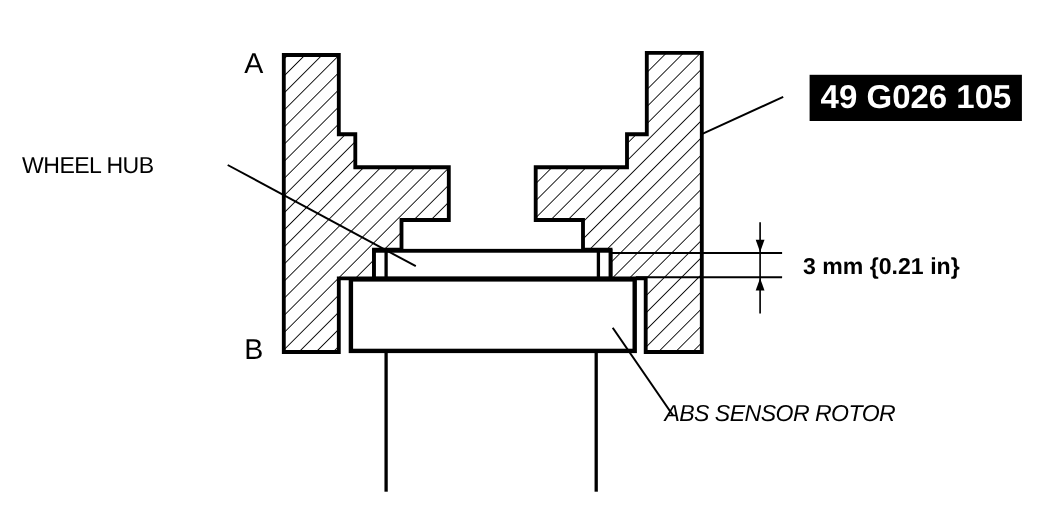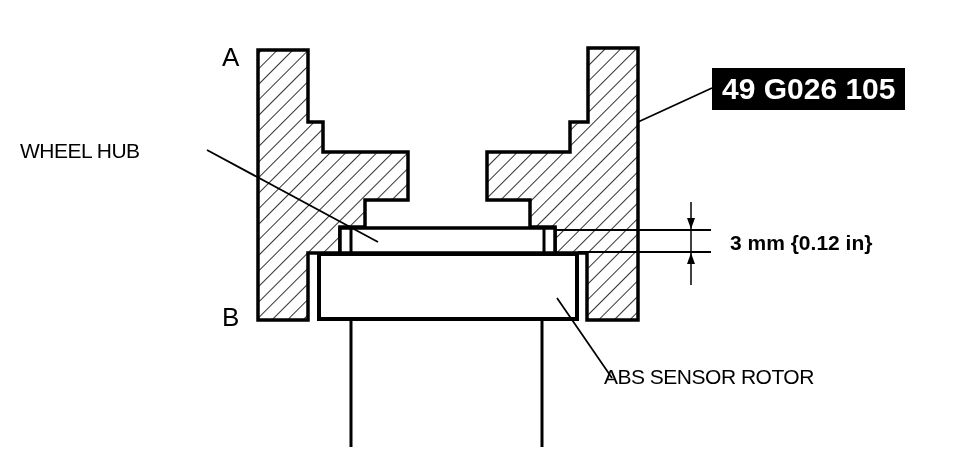--- a/index.html
+++ b/index.html
@@ -2,21 +2,21 @@
 <html><head>
   <meta charset="utf-8">
   <style>
     html, body { margin:0; padding:0; background:#ffffff; }
     body { width:960px; height:464px; position:relative; overflow:hidden; font-family:"Liberation Sans", sans-serif; }
     svg { position:absolute; left:0; top:0; }
     .lbl { position:absolute; color:#000; white-space:nowrap; line-height:1; }
     .letter { font-size:26px; }
     .callout { font-size:21px; letter-spacing:-0.5px; }
     .dim { font-size:21px; font-weight:bold; }
-    .partno { position:absolute; background:#000; color:#fff; font-weight:bold; font-size:30px; padding:6px 10px 6px 10px; line-height:1; white-space:nowrap; }
+    .partno { position:absolute; background:#000; color:#fff; font-weight:bold; font-size:30px; padding:6px 10px 6px 10px; line-height:1; white-space:nowrap;margin-left:24px; }
   </style>
 </head>
 <body>
 
 <svg width="960" height="464" viewBox="0 0 960 464" xmlns="http://www.w3.org/2000/svg">
   <defs>
     <pattern id="hatch" patternUnits="userSpaceOnUse" width="11" height="11" patternTransform="rotate(45)">
       <line x1="0" y1="0" x2="0" y2="11" stroke="#000" stroke-width="1.6"></line>
     </pattern>
   </defs>
@@ -52,15 +52,15 @@
   </g>
 
   <line x1="207" y1="150" x2="378" y2="242" stroke="#000" stroke-width="1.8"></line>
   <line x1="638" y1="122" x2="712" y2="88" stroke="#000" stroke-width="1.8"></line>
   <line x1="557" y1="298" x2="612" y2="378" stroke="#000" stroke-width="1.8"></line>
 </svg>
 
 <span class="lbl letter" style="left:222px; top:44px;">A</span>
 <span class="lbl letter" style="left:222px; top:304px;">B</span>
 <span class="lbl callout" style="left:20px; top:140px;">WHEEL HUB</span>
-<span class="lbl callout" style="left:604px; top:366px;">ABS SENSOR ROTOR</span>
+<span class="lbl callout" style="left:604px; top:366px;font-style:italic;">ABS SENSOR ROTOR</span>
 <span class="partno" style="left:712px; top:68px;">49 G026 105</span>
-<span class="lbl dim" style="left:730px; top:232px;">3 mm {0.12 in}</span>
+<span class="lbl dim" style="left:730px; top:232px;">3 mm {0.21 in}</span>
 
 </body></html>

